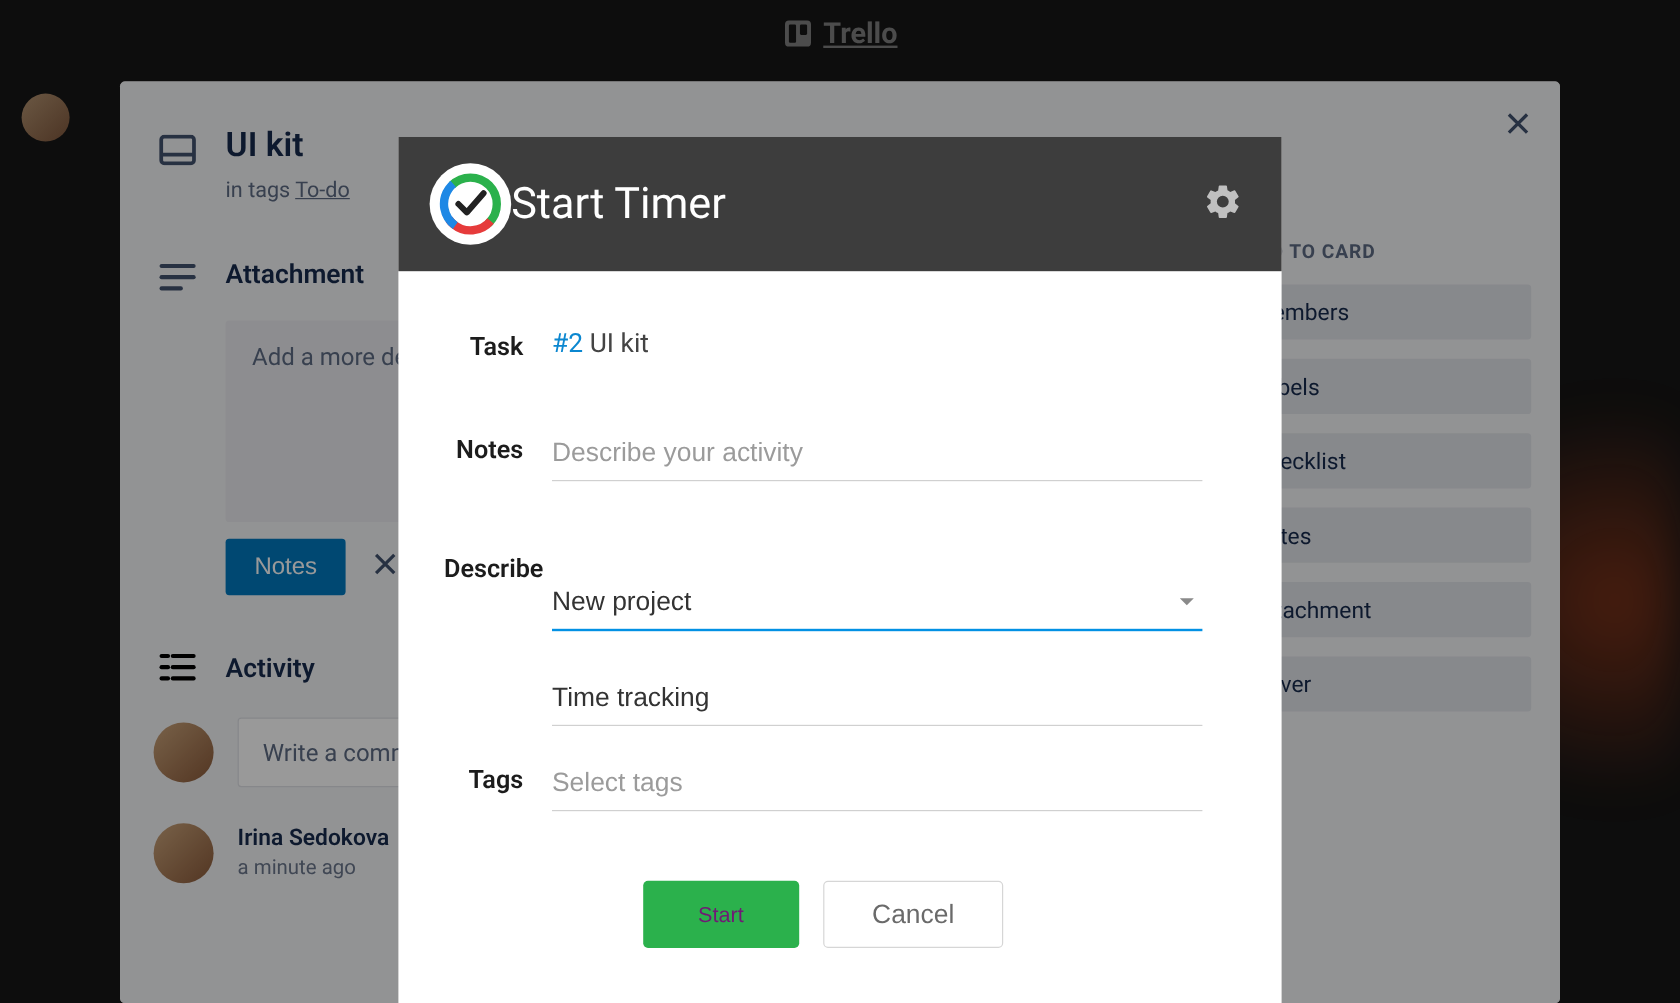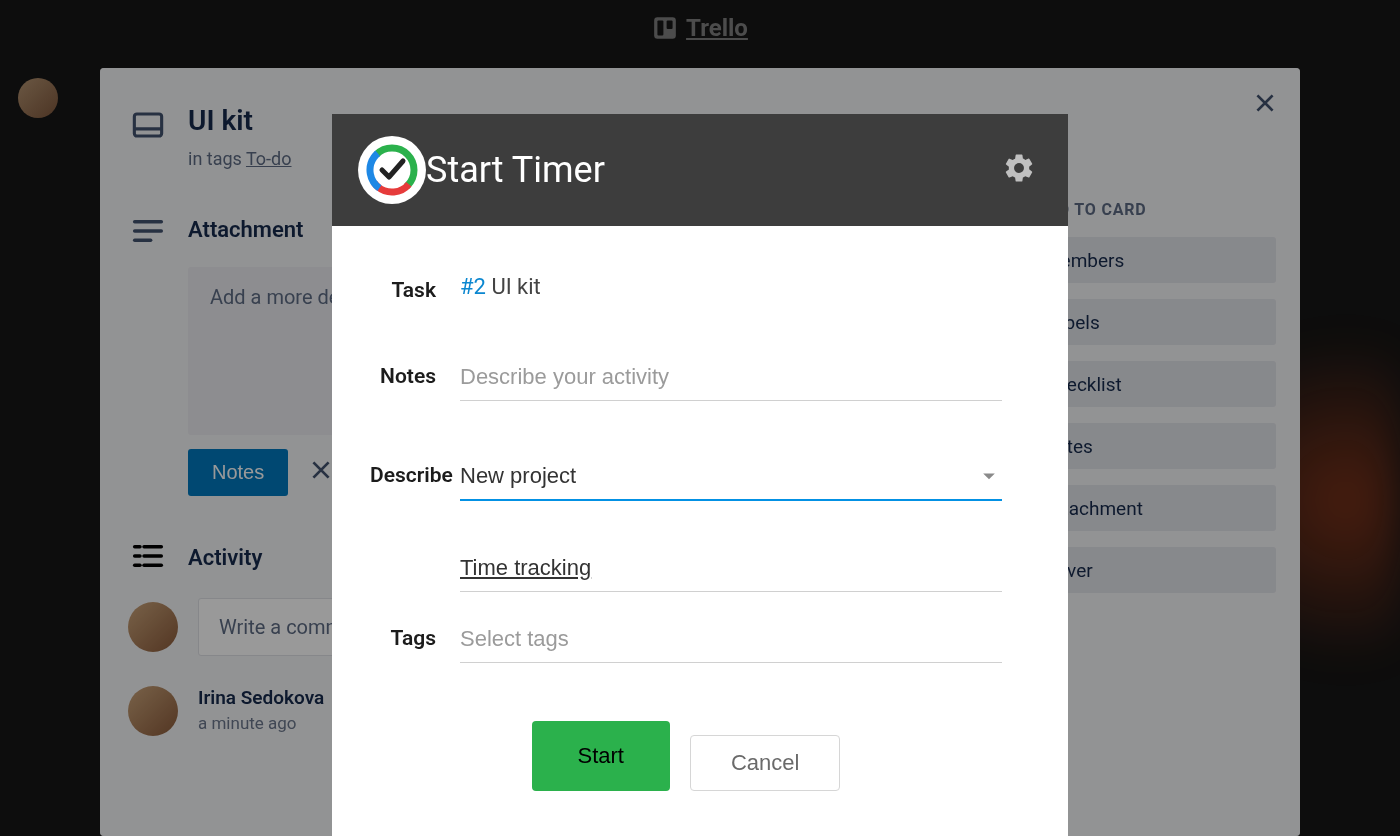--- a/index.html
+++ b/index.html
@@ -62,28 +62,28 @@
 
 .timer-body { padding: 48px 66px 50px 38px; }
 .field-row { display: flex; align-items: flex-start; margin-bottom: 58px; }
 .field-row.tight { margin-bottom: 30px; }
 .field-label { width: 90px; text-align: right; font-size: 21px; font-weight: 600; color: #1c1c1c; padding-right: 24px; padding-top: 4px; }
 .field-value { flex: 1; }
 .task-value { font-size: 22px; color: #444; }
 .task-value .task-num { color: #0b87d0; }
 .underline-input { width: 100%; border: none; border-bottom: 1px solid #d0d0d0; font-size: 22px; padding: 4px 0 10px 0; color: #333; outline: none; background: transparent; }
 .underline-input::placeholder { color: #9b9b9b; }
-.select-wrap { position: relative; }
+.select-wrap { position: relative; margin-top: 25px; }
 .select-input { width: 100%; border: none; border-bottom: 2px solid #0391e4; font-size: 22px; padding: 4px 28px 10px 0; color: #333; outline: none; background: transparent; }
 .select-caret { position: absolute; right: 6px; top: 10px; color: #8a8a8a; }
-.sub-input { width: 100%; border: none; border-bottom: 1px solid #d0d0d0; font-size: 22px; padding: 4px 0 10px 0; color: #333; outline: none; background: transparent; margin-top: 50px; text-decoration: underline; }
+.sub-input { width: 100%; border: none; border-bottom: 1px solid #d0d0d0; font-size: 22px; padding: 4px 0 10px 0; color: #333; outline: none; background: transparent; margin-top: 38px; }
 
 .timer-actions { display: flex; justify-content: center; gap: 20px; margin-top: 46px; }
-.btn-start { background: #2bb14c; color: #000000; border: none; border-radius: 4px; padding: 14px 46px; font-size: 22px; cursor: pointer; }
-.btn-cancel { background: #fff; color: #6a6a6a; border: 1px solid #d6d6d6; border-radius: 4px; padding: 14px 40px; font-size: 22px; cursor: pointer; margin-top: 14px; }
+.btn-start { background: #2bb14c; color: #701a75; border: none; border-radius: 4px; padding: 14px 46px; font-size: 18px; cursor: pointer; }
+.btn-cancel { background: #fff; color: #6a6a6a; border: 1px solid #d6d6d6; border-radius: 4px; padding: 14px 40px; font-size: 22px; cursor: pointer; }
 </style>
 </head>
 <body>
 
 <div class="bg-glow"></div>
 
 <div class="topbar">
   <div class="topbar-logo">
     <svg viewBox="0 0 24 24" fill="currentColor">
         <rect x="2" y="2" width="20" height="20" rx="3"></rect>

